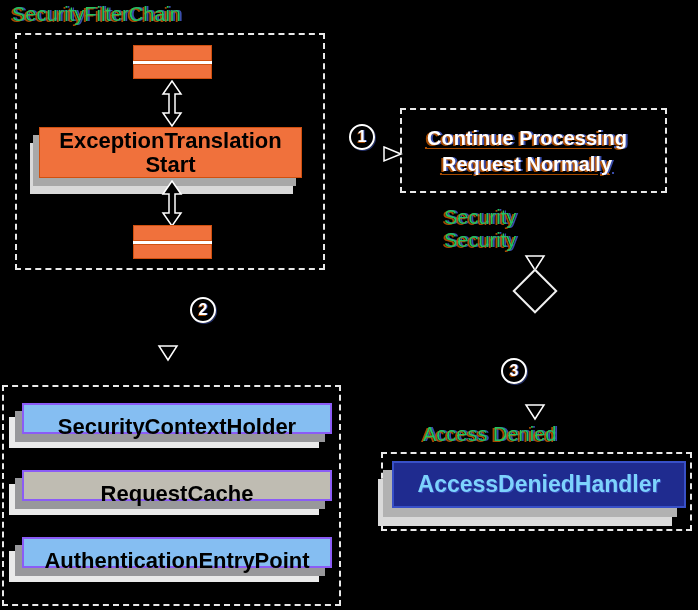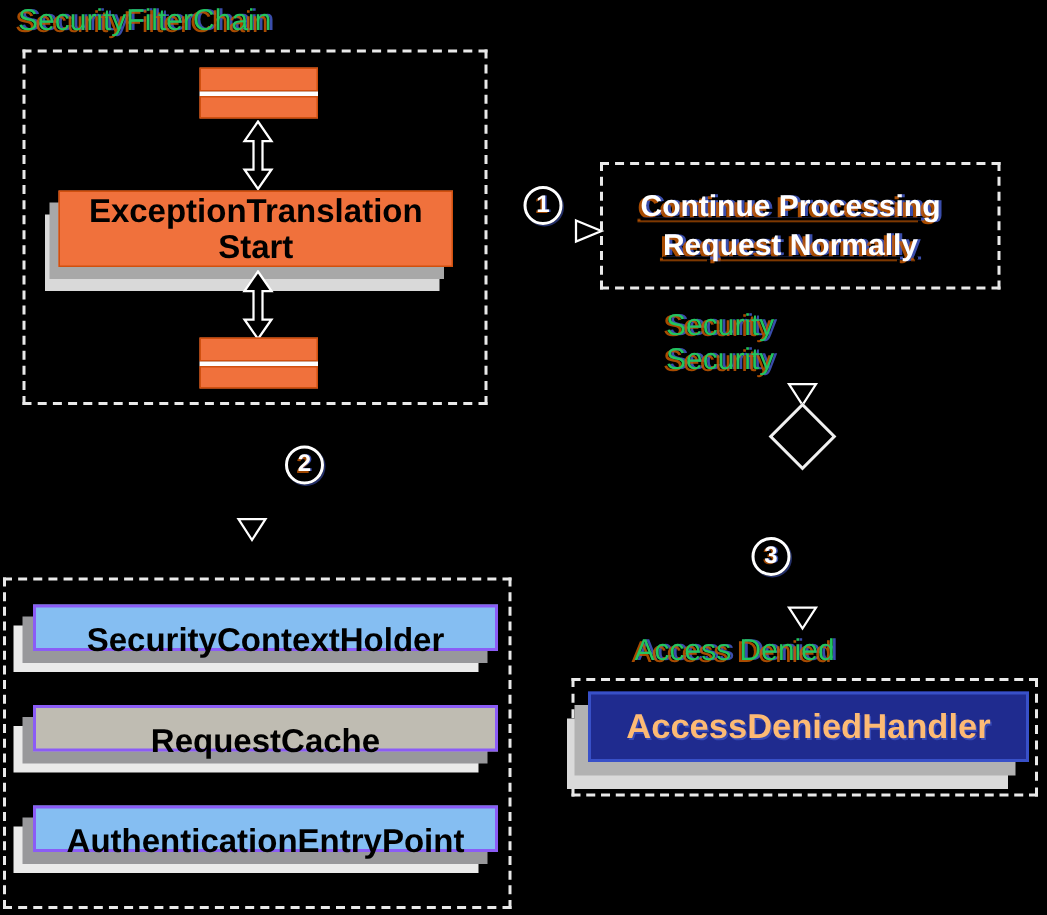--- a/index.html
+++ b/index.html
@@ -30,21 +30,21 @@
     width:310px;height:31px;box-sizing:border-box;border:2px solid #8b5cf6;
     box-shadow:-7px 8px 0 #98989b,-13px 14px 0 #eaeaea;
     color:#000;font-weight:bold;font-size:22px;line-height:43px;text-align:center;white-space:nowrap;
   }
   .comp-blue{background:#85bef2;}
   .comp-gray{background:#bfbcb2;}
   
   .handlerbox{
     width:294px;height:47px;box-sizing:border-box;background:#1f2b8f;border:2px solid #3850c8;
     box-shadow:-9px 9px 0 #b2b2b2,-14px 18px 0 #dadada;
-    color:#fdba74;font-weight:bold;font-size:23px;line-height:43px;text-align:center;white-space:nowrap;
+    color:#7dd3fc;font-weight:bold;font-size:23px;line-height:43px;text-align:center;white-space:nowrap;
     text-shadow:1px 1px 0 rgba(72,96,214,.6);
   }
   
   .step{
     display:flex;align-items:center;justify-content:center;width:26px;height:26px;box-sizing:border-box;
     border:2px solid #ffffff;border-radius:50%;color:#ffffff;font-weight:bold;font-size:16px;
     text-shadow:-1px 1px 0 rgba(198,88,0,.8), 1px 0 0 rgba(72,96,214,.8);
     box-shadow:1px 1px 0 rgba(72,96,214,.5);
   }
   

